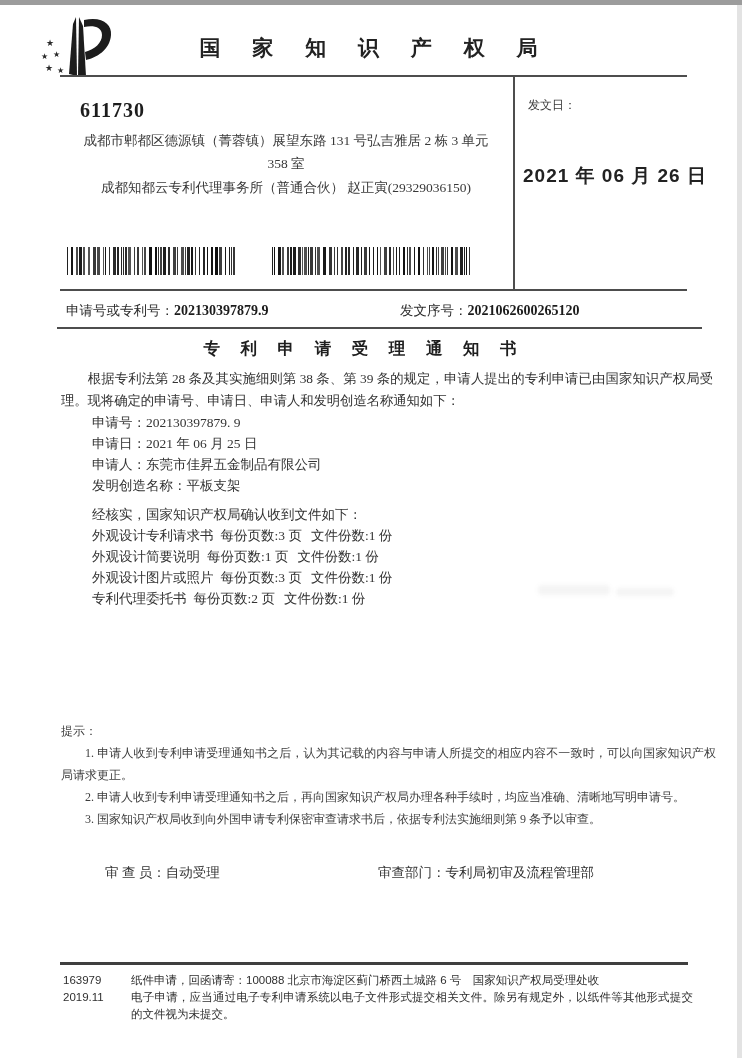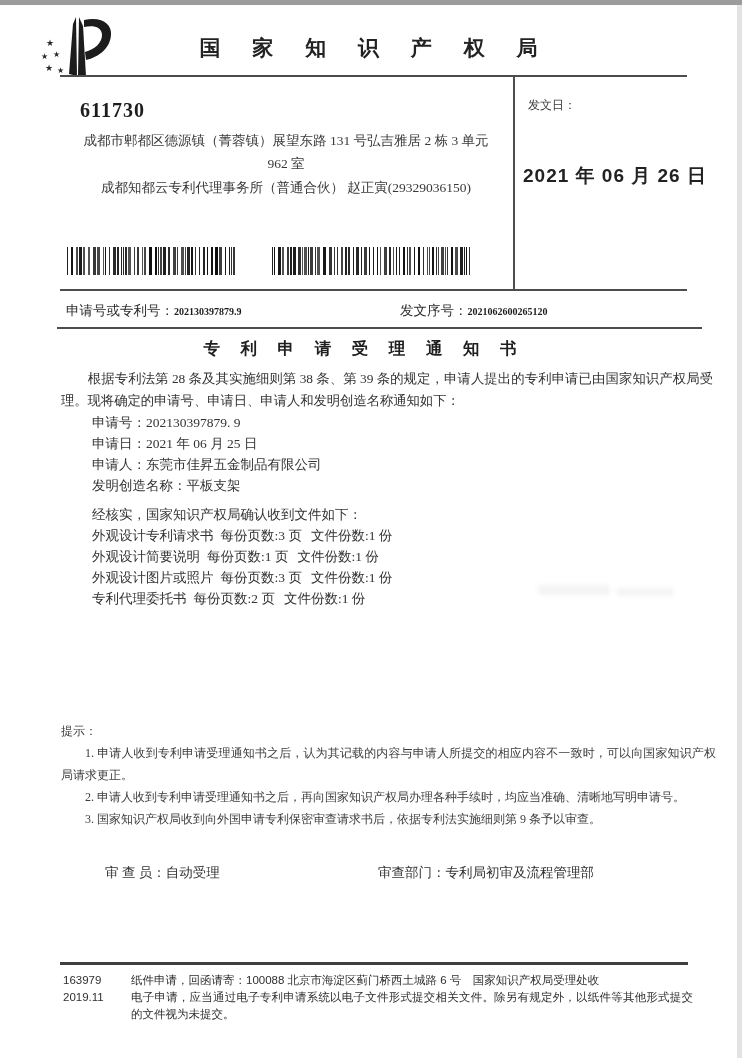--- a/index.html
+++ b/index.html
@@ -25,21 +25,21 @@
   
   #disp-label{left:528px;top:97px;font-size:12px;color:#3a3a3a;}
   #disp-date{left:523px;top:163px;font-size:19px;font-weight:bold;letter-spacing:1px;color:#222;}
   
   .barcode{position:absolute;top:247px;height:28px;overflow:hidden;}
   .barcode i{position:absolute;top:0;bottom:0;}
   #barcode-left{left:67px;width:170px;}
   #barcode-right{left:272px;width:201px;}
   
   #meta-row{left:66px;top:302px;width:640px;font-size:13.5px;color:#2c2c2c;}
-  #meta-row b{font-size:10px;color:#1c1c1c;}
+  #meta-row b{font-size:14px;color:#1c1c1c;}
   #serial-group{position:absolute;left:334px;top:0;}
   
   #notice-title{left:0;top:338px;width:720px;text-align:center;font-size:16.5px;font-weight:bold;
     letter-spacing:8px;padding-left:8px;box-sizing:border-box;color:#1e1e1e;
     font-family:"Liberation Sans","DejaVu Sans",sans-serif;}
   #intro{left:61px;top:368px;width:652px;font-size:13.4px;line-height:22px;
     text-indent:2em;letter-spacing:-0.1px;color:#333;text-align:justify;}
   #fields{left:92px;top:412px;font-size:13.5px;line-height:21px;color:#333;}
   #confirm-block{left:92px;top:504px;font-size:13.5px;line-height:21px;color:#333;}
   #confirm-block .doc-name{margin-right:7px;}
@@ -76,21 +76,21 @@
     <polygon points="39,3 43,12 46,62 38,62" fill="#1c1c1c"></polygon>
     <path d="M44,6 C62,2 72,10 71,21 C70,36 56,44 46,46 L45,38 C55,35 62,29 62,21 C62,12 52,11 44,13 Z" fill="#1c1c1c"></path>
   </svg>
 
   <div id="agency" class="abs sans">国 家 知 识 产 权 局</div>
   <div class="rule" style="left:60px;top:75px;width:627px;height:2px;"></div>
   <div class="rule" style="left:513px;top:75px;width:2px;height:215px;"></div>
 
   <div id="postcode" class="abs">611730</div>
   <div id="addr1" class="abs">成都市郫都区德源镇（菁蓉镇）展望东路 131 号弘吉雅居 2 栋 3 单元</div>
-  <div id="addr2" class="abs">962 室</div>
+  <div id="addr2" class="abs">358 室</div>
   <div id="agent" class="abs">成都知都云专利代理事务所（普通合伙）  赵正寅(29329036150)</div>
 
   <div id="disp-label" class="abs">发文日：</div>
   <div id="disp-date" class="abs sans">2021 年 06 月 26 日</div>
 
   <div id="barcode-left" class="barcode">
       <i style="left:0px;width:1px;background:rgb(32,32,32)"></i>
       <i style="left:4px;width:2px;background:rgb(21,21,21)"></i>
       <i style="left:9px;width:2px;background:rgb(76,76,76)"></i>
       <i style="left:12px;width:3px;background:rgb(27,27,27)"></i>

